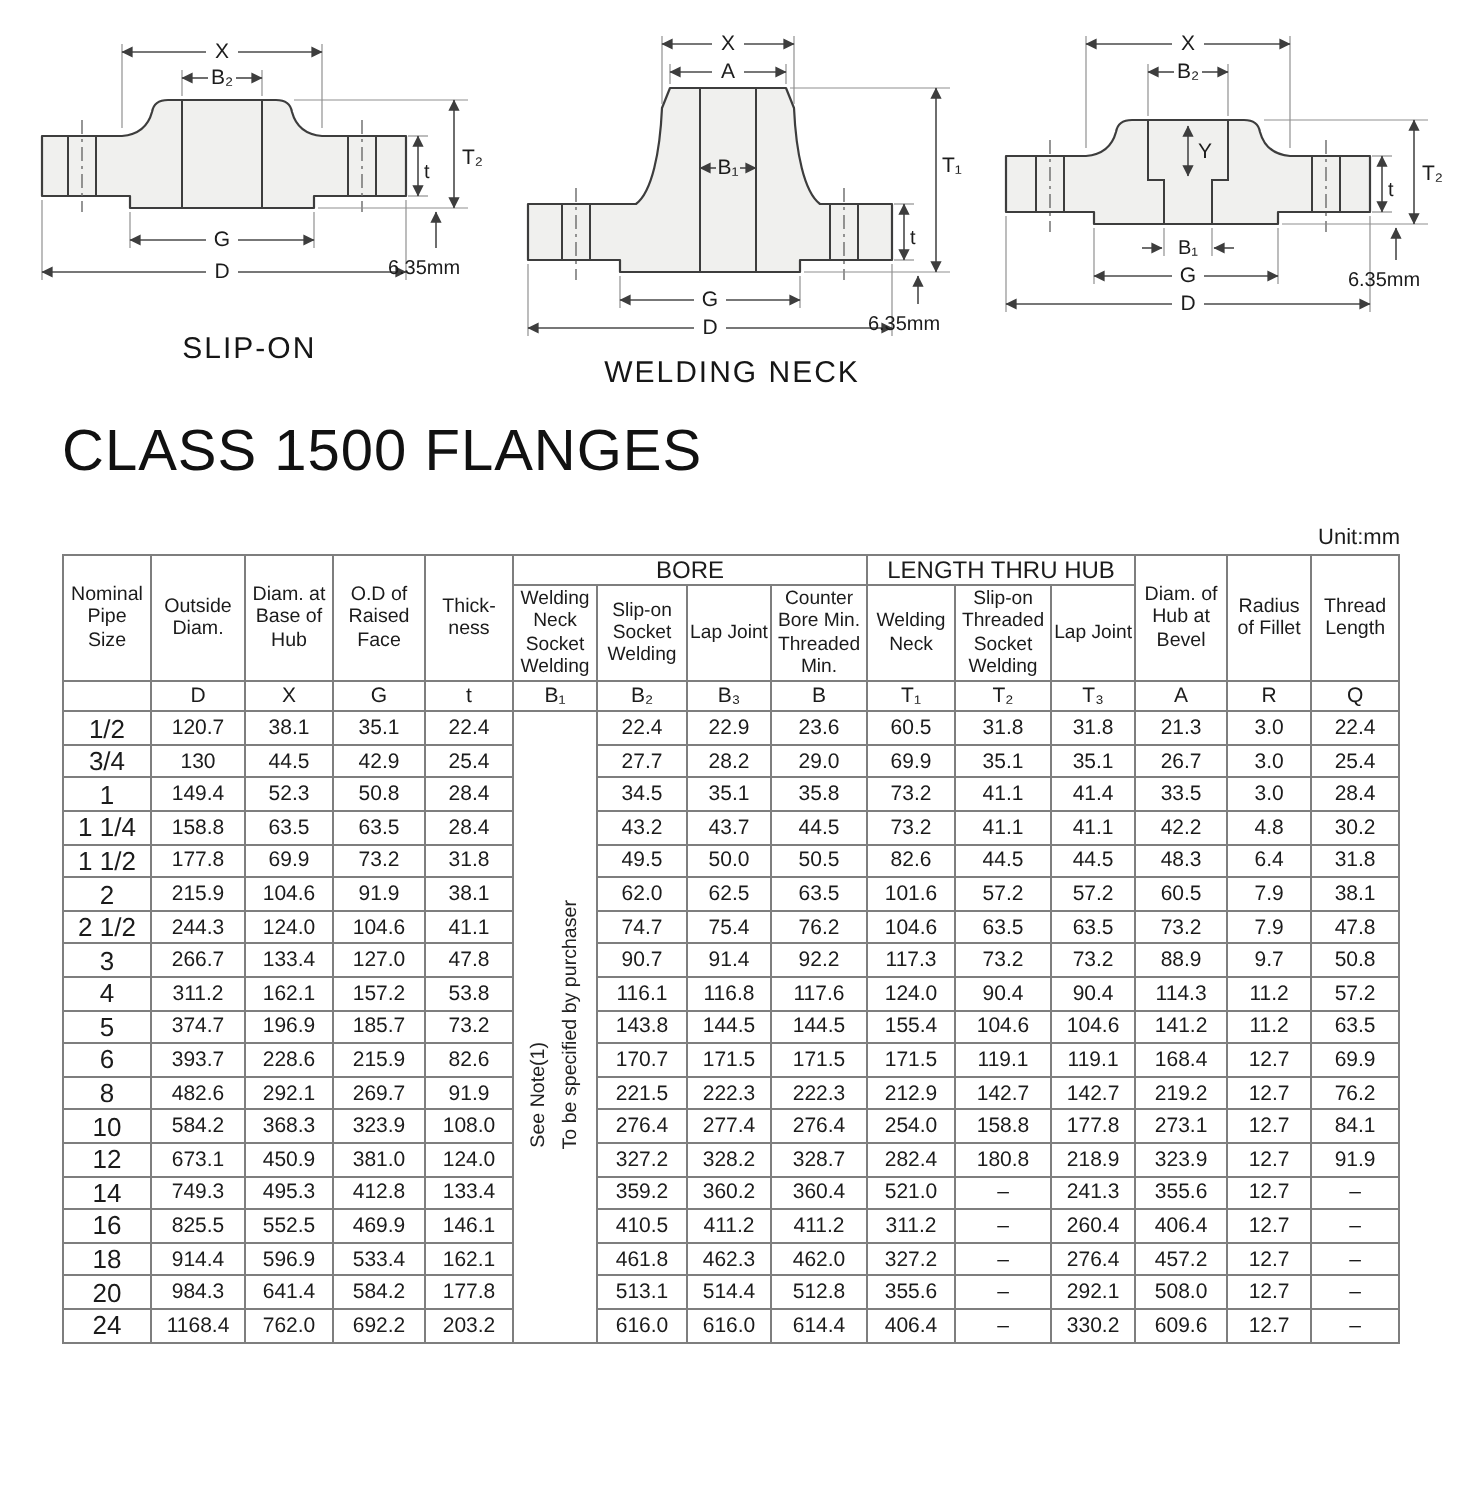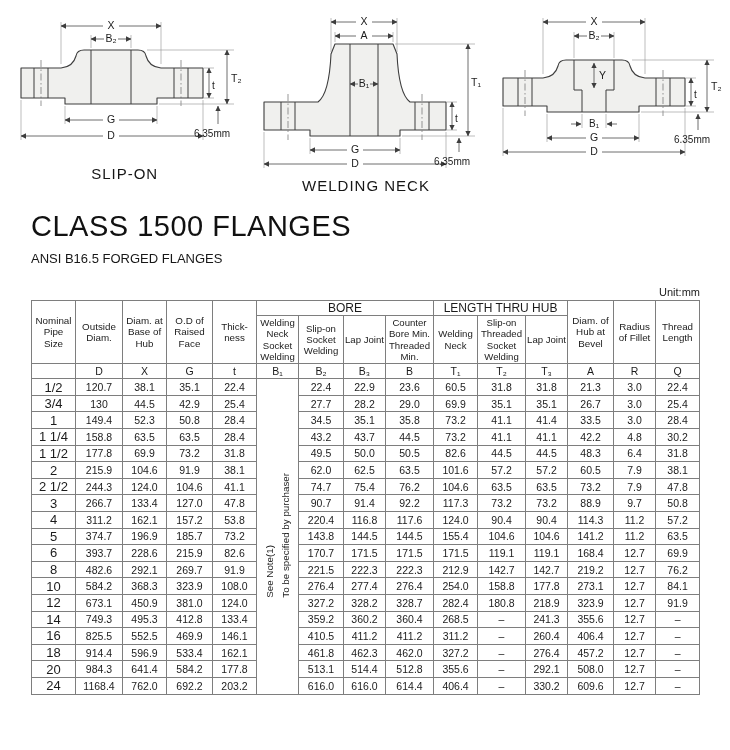--- a/index.html
+++ b/index.html
@@ -207,21 +207,20 @@
       <text x="224" y="80">T₂</text>
 
       <line class="dim" x1="211" y1="120" x2="211" y2="104" marker-end="url(#m3)"></line>
       <text x="205" y="133" text-anchor="middle" class="small">6.35mm</text>
     </svg>
   </div>
 </div>
 
 <div class="titleblock">
   <div class="title">CLASS 1500 FLANGES</div>
-  <div class="subtitle">ANSI B16.5 FORGED FLANGES</div>
 </div>
 
 <div class="unit">Unit:mm</div>
 
 <table>
   <colgroup>
     <col style="width:44px">
       <col style="width:47px">
       <col style="width:44px">
       <col style="width:46px">
@@ -406,21 +405,21 @@
         <td>88.9</td>
         <td>9.7</td>
         <td>50.8</td>
       </tr>
       <tr>
         <td class="c-size">4</td>
         <td>311.2</td>
         <td>162.1</td>
         <td>157.2</td>
         <td>53.8</td>
-        <td>220.4</td>
+        <td>116.1</td>
         <td>116.8</td>
         <td>117.6</td>
         <td>124.0</td>
         <td>90.4</td>
         <td>90.4</td>
         <td>114.3</td>
         <td>11.2</td>
         <td>57.2</td>
       </tr>
       <tr>
@@ -505,21 +504,21 @@
       </tr>
       <tr>
         <td class="c-size">14</td>
         <td>749.3</td>
         <td>495.3</td>
         <td>412.8</td>
         <td>133.4</td>
         <td>359.2</td>
         <td>360.2</td>
         <td>360.4</td>
-        <td>268.5</td>
+        <td>521.0</td>
         <td>–</td>
         <td>241.3</td>
         <td>355.6</td>
         <td>12.7</td>
         <td>–</td>
       </tr>
       <tr>
         <td class="c-size">16</td>
         <td>825.5</td>
         <td>552.5</td>

